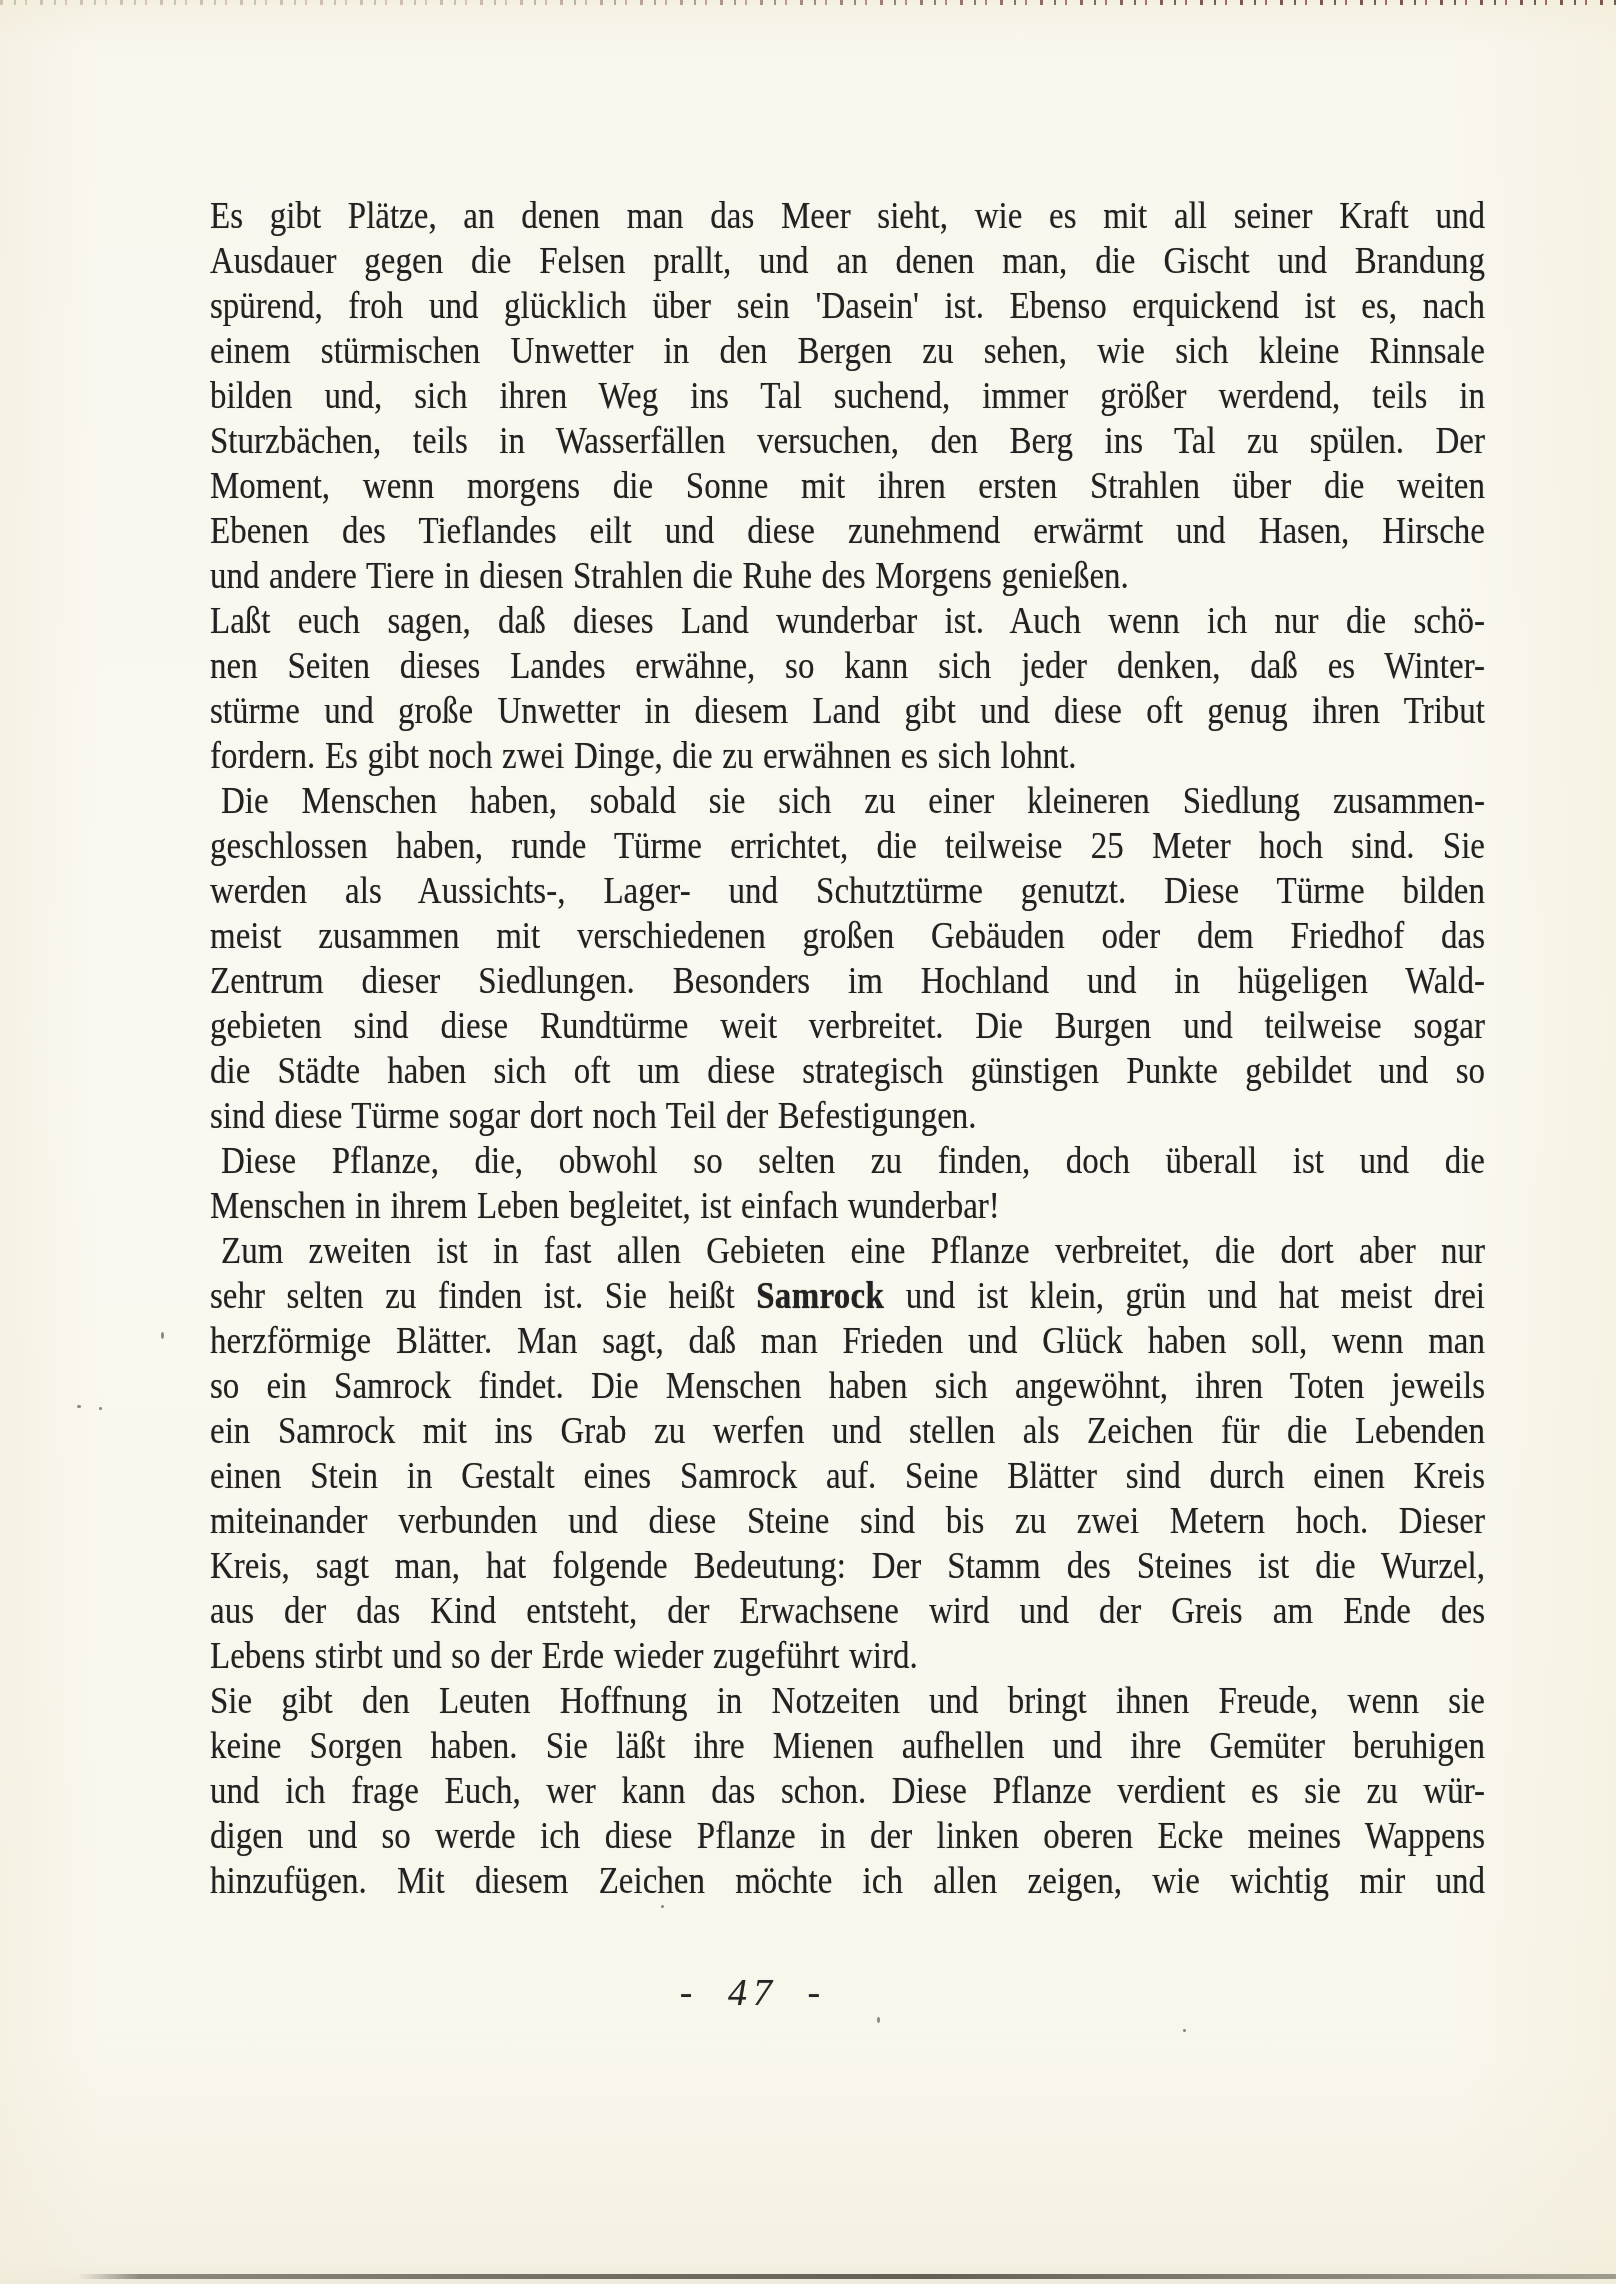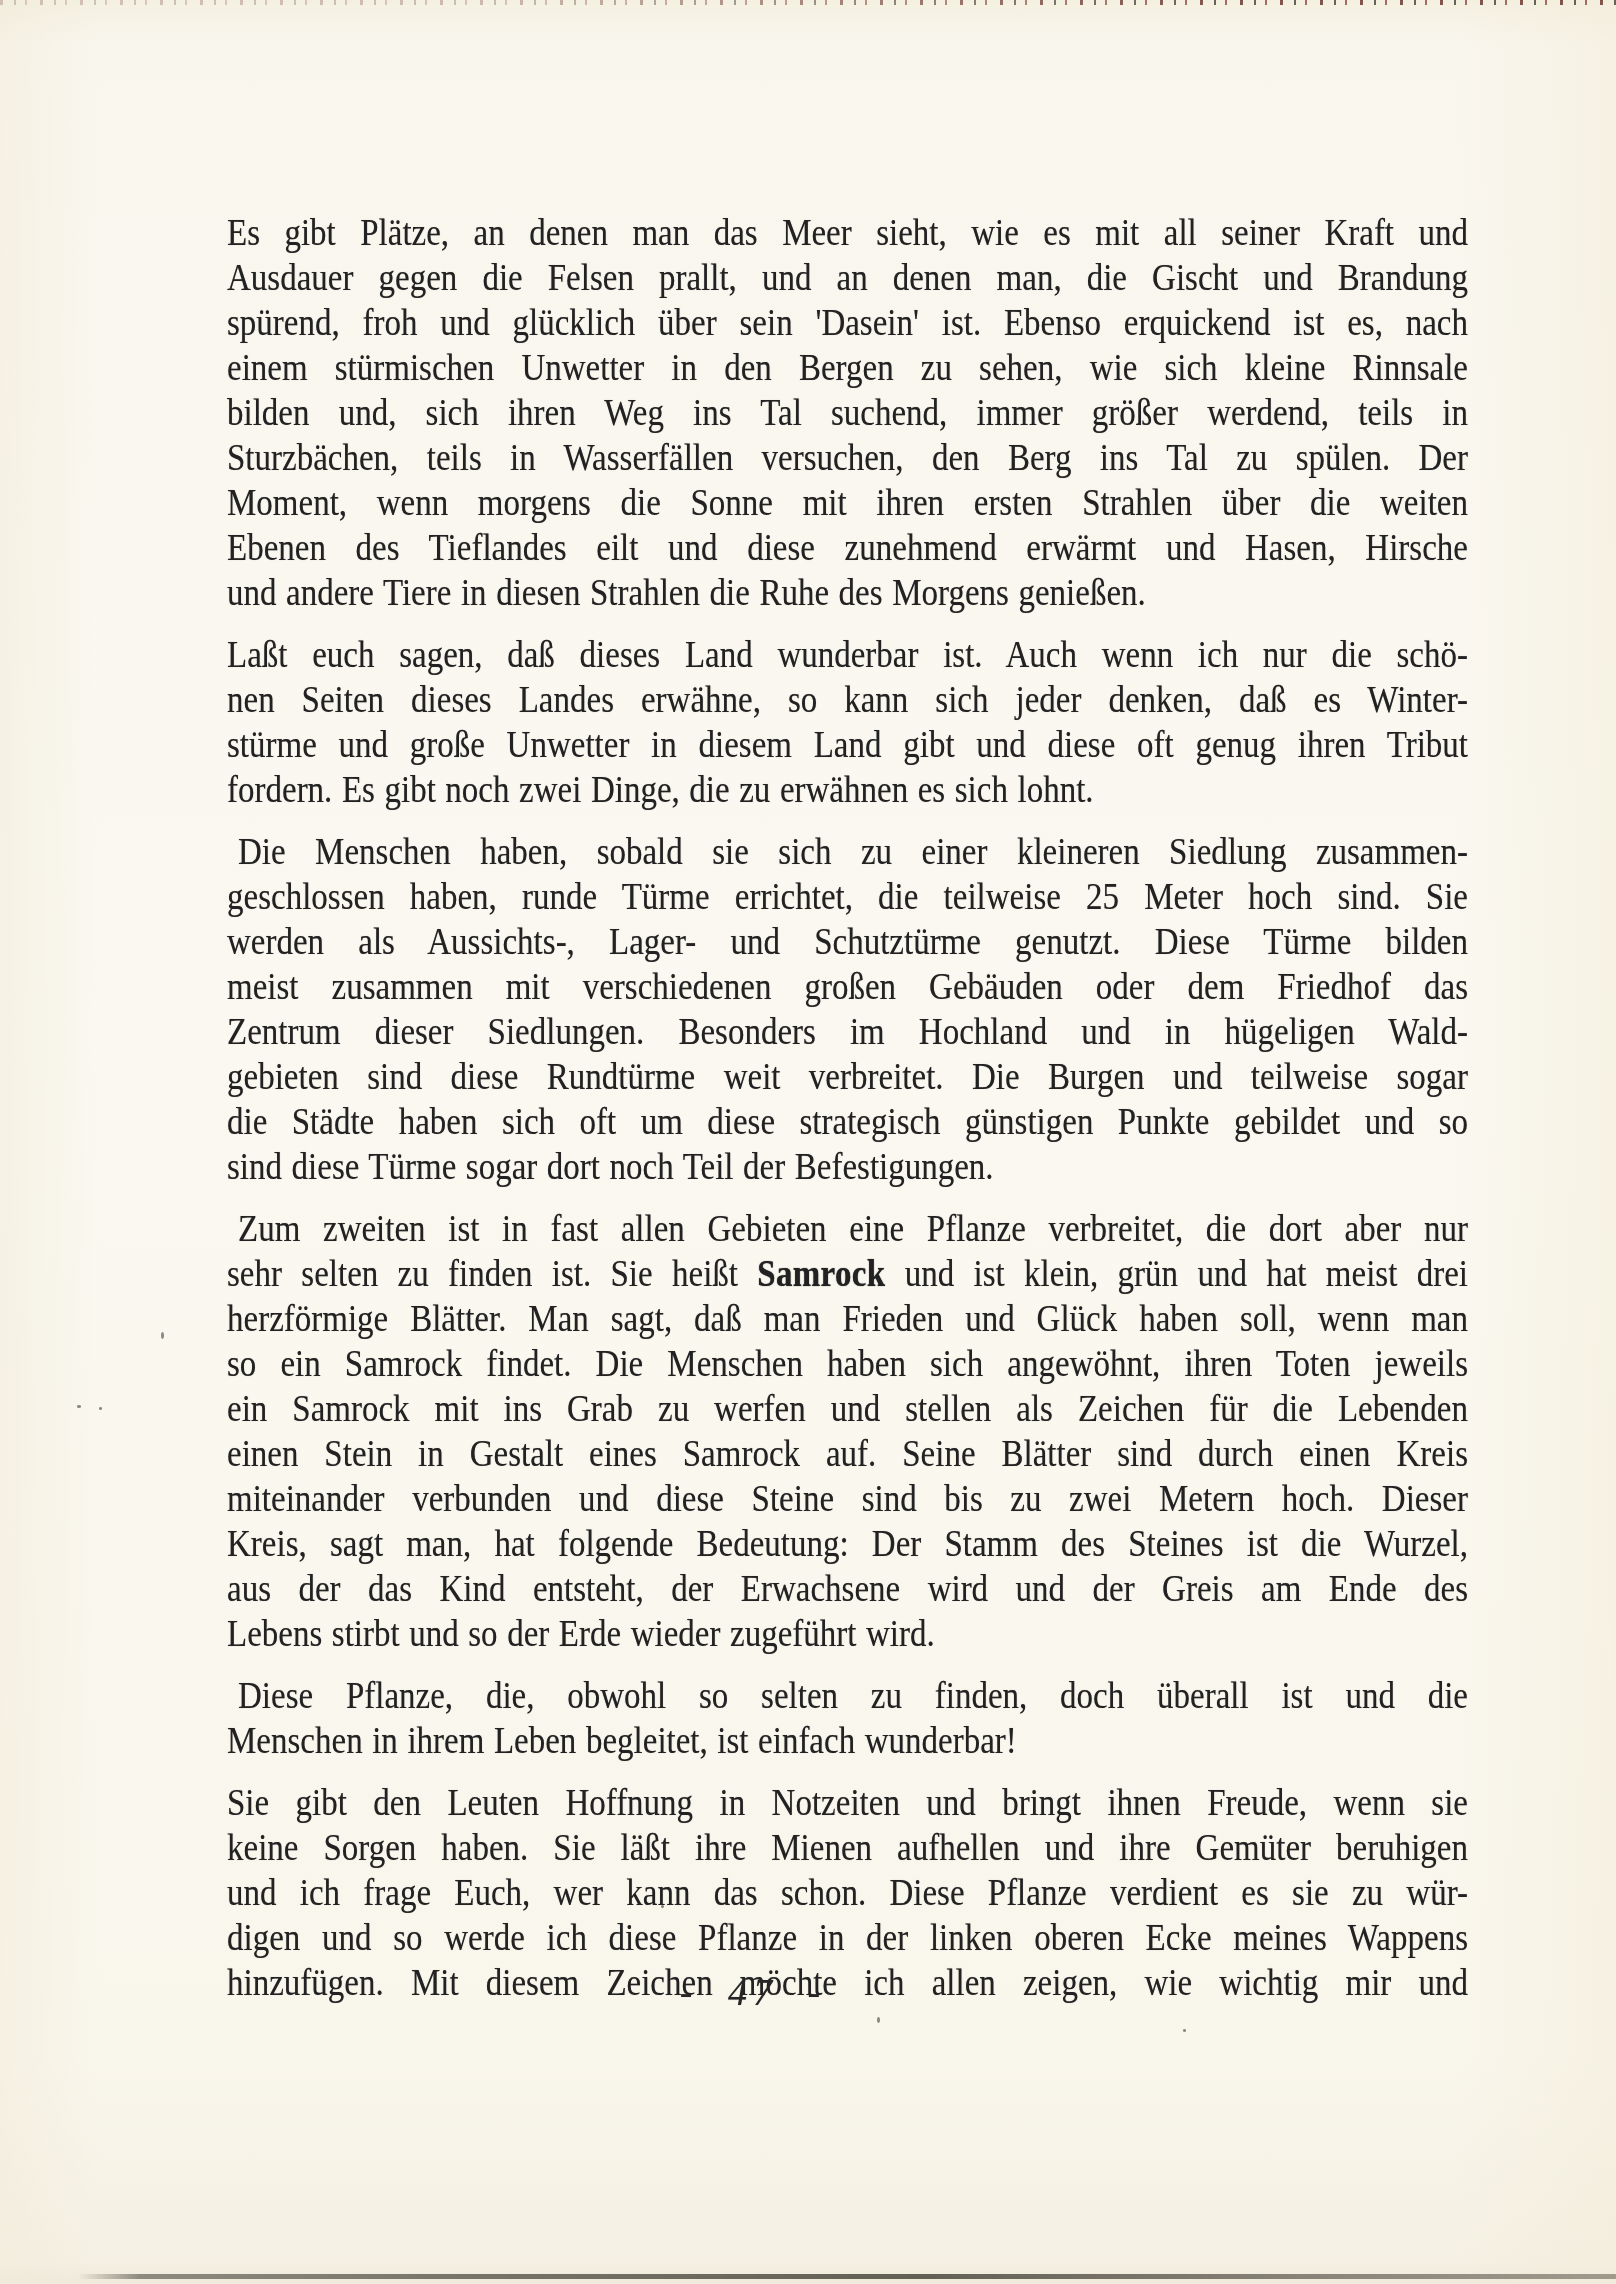--- a/index.html
+++ b/index.html
@@ -39,21 +39,21 @@
 
   
   .text-block{
     position:absolute;left:210px;top:193px;width:1275px;
     color:#222;
     font-size:33px;
     line-height:45px;
     word-spacing:1.3px;
     text-shadow:0 0 0.7px rgba(40,40,40,.45);
   }
-  .para{margin:17px;}
+  .para{margin:0;}
   .line{
     text-align:justify;
     text-align-last:justify;
     transform:scaleY(1.16);
     transform-origin:50% 50%;
     white-space:normal;
     height:45px;
     overflow:visible;
   }
   .line.last{text-align-last:left;}
@@ -98,34 +98,34 @@
         <div class="line first-indent">Die Menschen haben, sobald sie sich zu einer kleineren Siedlung zusammen-</div>
         <div class="line">geschlossen haben, runde Türme errichtet, die teilweise 25 Meter hoch sind. Sie</div>
         <div class="line">werden als Aussichts-, Lager- und Schutztürme genutzt. Diese Türme bilden</div>
         <div class="line">meist zusammen mit verschiedenen großen Gebäuden oder dem Friedhof das</div>
         <div class="line">Zentrum dieser Siedlungen. Besonders im Hochland und in hügeligen Wald-</div>
         <div class="line">gebieten sind diese Rundtürme weit verbreitet. Die Burgen und teilweise sogar</div>
         <div class="line">die Städte haben sich oft um diese strategisch günstigen Punkte gebildet und so</div>
         <div class="line last">sind diese Türme sogar dort noch Teil der Befestigungen.</div>
       </div>
       <div class="para">
+        <div class="line first-indent">Diese Pflanze, die, obwohl so selten zu finden, doch überall ist und die</div>
+        <div class="line last">Menschen in ihrem Leben begleitet, ist einfach wunderbar!</div>
+      </div>
+      <div class="para">
         <div class="line first-indent">Zum zweiten ist in fast allen Gebieten eine Pflanze verbreitet, die dort aber nur</div>
         <div class="line">sehr selten zu finden ist. Sie heißt <b>Samrock</b> und ist klein, grün und hat meist drei</div>
         <div class="line">herzförmige Blätter. Man sagt, daß man Frieden und Glück haben soll, wenn man</div>
         <div class="line">so ein Samrock findet. Die Menschen haben sich angewöhnt, ihren Toten jeweils</div>
         <div class="line">ein Samrock mit ins Grab zu werfen und stellen als Zeichen für die Lebenden</div>
         <div class="line">einen Stein in Gestalt eines Samrock auf. Seine Blätter sind durch einen Kreis</div>
         <div class="line">miteinander verbunden und diese Steine sind bis zu zwei Metern hoch. Dieser</div>
         <div class="line">Kreis, sagt man, hat folgende Bedeutung: Der Stamm des Steines ist die Wurzel,</div>
         <div class="line">aus der das Kind entsteht, der Erwachsene wird und der Greis am Ende des</div>
         <div class="line last">Lebens stirbt und so der Erde wieder zugeführt wird.</div>
-      </div>
-      <div class="para">
-        <div class="line first-indent">Diese Pflanze, die, obwohl so selten zu finden, doch überall ist und die</div>
-        <div class="line last">Menschen in ihrem Leben begleitet, ist einfach wunderbar!</div>
       </div>
       <div class="para">
         <div class="line">Sie gibt den Leuten Hoffnung in Notzeiten und bringt ihnen Freude, wenn sie</div>
         <div class="line">keine Sorgen haben. Sie läßt ihre Mienen aufhellen und ihre Gemüter beruhigen</div>
         <div class="line">und ich frage Euch, wer kann das schon. Diese Pflanze verdient es sie zu wür-</div>
         <div class="line">digen und so werde ich diese Pflanze in der linken oberen Ecke meines Wappens</div>
         <div class="line">hinzufügen. Mit diesem Zeichen möchte ich allen zeigen, wie wichtig mir und</div>
       </div>
     </main>
   <div class="page-number">- 47 -</div>

